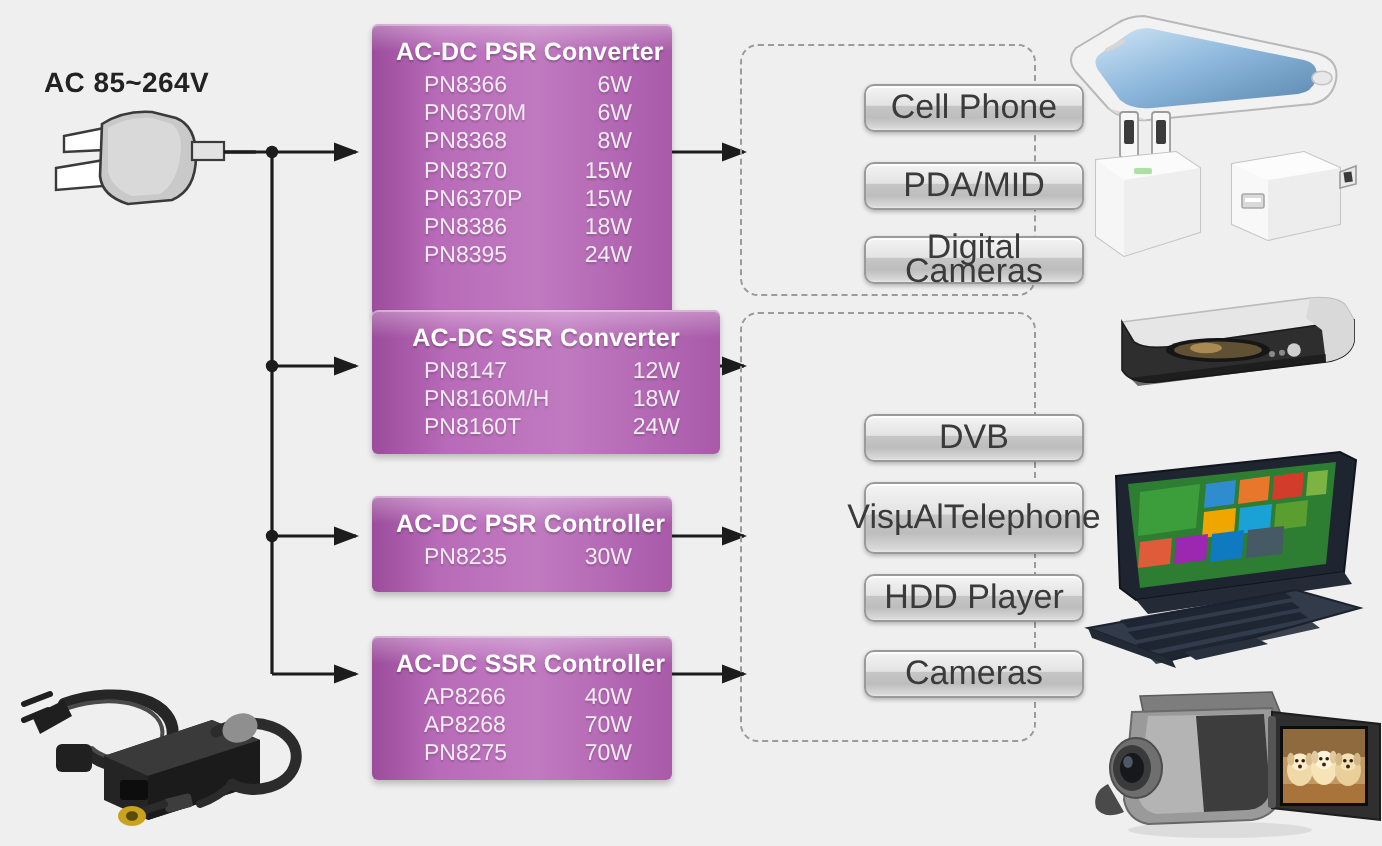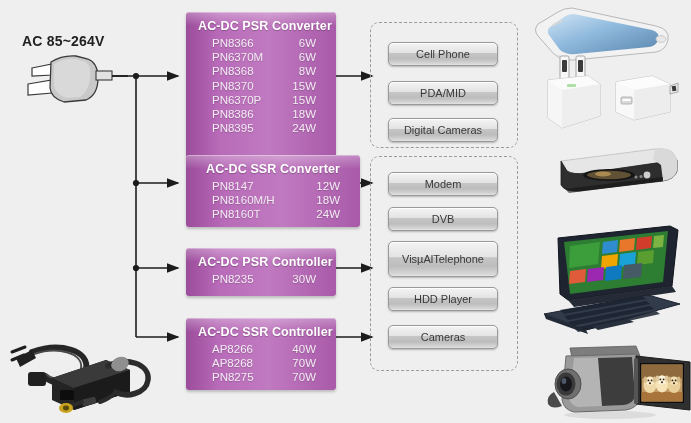--- a/index.html
+++ b/index.html
@@ -57,23 +57,24 @@
   .gbtn{
     position:absolute;
     box-sizing:border-box;
     border-radius:5px;
     border:1px solid #9a9a9a;
     background:linear-gradient(to bottom,
        #f4f4f4 0%, #e3e3e3 44%, #c6c6c6 46%, #bdbdbd 72%, #d8d8d8 95%, #e6e6e6 100%);
     box-shadow:0 1px 2px rgba(0,0,0,.25), inset 0 1px 0 rgba(255,255,255,.9);
     display:flex;align-items:center;justify-content:center;
     text-align:center;
-    font-size:11px;color:#3a3a3a;
+    font-size:17px;color:#3a3a3a;
     line-height:12.5px;
     padding:0 4px;
+    margin-left:44px;
   }
 
   
   .art{position:absolute;pointer-events:none;}
 </style>
 </head>
 <body>
 
 <div id="canvas">
 
@@ -215,21 +216,20 @@
   </div>
 
   <div class="dgroup" style="left:370px;top:22px;width:148px;height:126px;"></div>
 
   <div class="gbtn" style="left:388px;top:42px;width:110px;height:24px;">Cell Phone</div>
   <div class="gbtn" style="left:388px;top:81px;width:110px;height:24px;">PDA/MID</div>
   <div class="gbtn" style="left:388px;top:118px;width:110px;height:24px;">Digital Cameras</div>
 
   <div class="dgroup" style="left:370px;top:156px;width:148px;height:215px;"></div>
 
-  <div class="gbtn" style="left:388px;top:172px;width:110px;height:24px;">Modem</div>
   <div class="gbtn" style="left:388px;top:207px;width:110px;height:24px;">DVB</div>
 
   <div class="gbtn" style="left:388px;top:241px;width:110px;height:36px;flex-direction:row;">
     <span>VisµAl</span>
     <span>Telephone</span>
   </div>
 
   <div class="gbtn" style="left:388px;top:287px;width:110px;height:24px;">HDD Player</div>
   <div class="gbtn" style="left:388px;top:325px;width:110px;height:24px;">Cameras</div>
 

